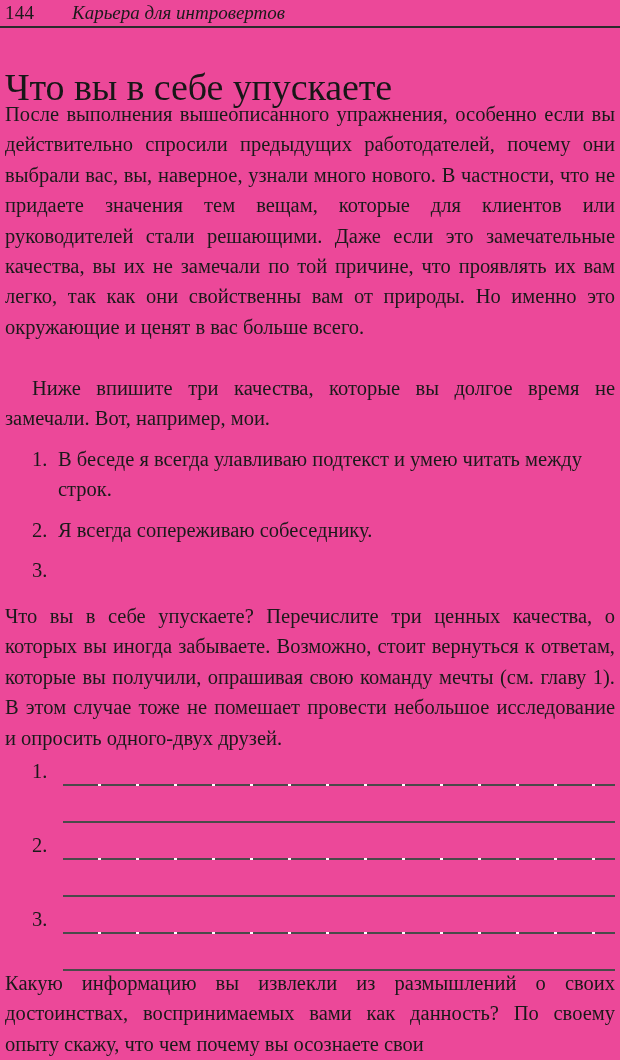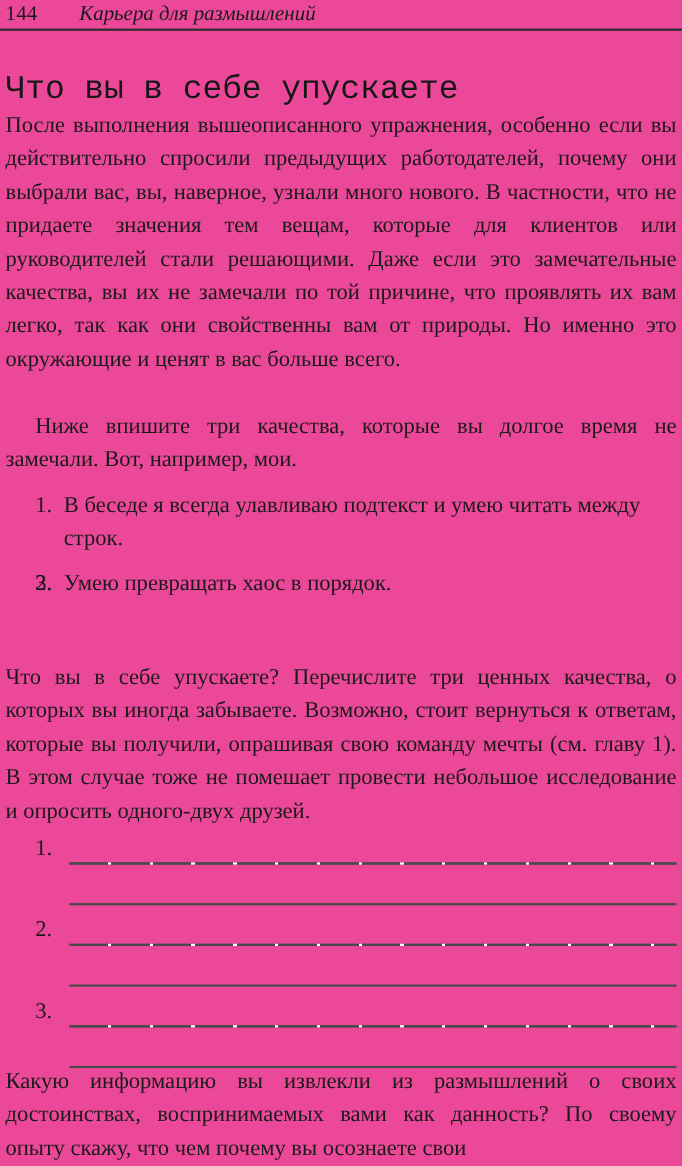--- a/index.html
+++ b/index.html
@@ -51,23 +51,23 @@
     height: 2.2px;
     background: #2b2b2b;
   }
 
   
   .section-heading {
     position: absolute;
     top: 44px;
     left: 5px;
     right: 5px;
-    font-family: Liberation Mono, monospace;
+    font-family: Liberation Serif, serif;
     font-weight: 400;
-    font-size: 30px;
+    font-size: 38px;
     line-height: 36px;
     color: #171717;
     letter-spacing: -0.1px;
   }
 
   
   .body-block {
     position: absolute;
     left: 5px;
     width: 610px;
@@ -174,45 +174,45 @@
     border-top: 2.2px solid #4a4a4a;
   }
 </style>
 </head>
 <body>
 
 <div class="page">
 
   <div class="running-head">
     <span class="folio">144</span>
-    <span class="book-title">Карьера для размышлений</span>
+    <span class="book-title">Карьера для интровертов</span>
   </div>
   <div class="head-rule"></div>
 
   <h1 class="section-heading">Что вы в себе упускаете</h1>
 
   <div class="body-block" id="para-1">
     <p class="para">После выполнения вышеописанного упражнения, особенно если вы действительно спросили предыдущих работодателей, почему они выбрали вас, вы, наверное, узнали много нового. В частности, что не придаете значения тем вещам, которые для клиентов или руководителей стали решающими. Даже если это замечательные качества, вы их не замечали по той причине, что проявлять их вам легко, так как они свойственны вам от природы. Но именно это окружающие и ценят в вас больше всего.</p>
   </div>
 
   <div class="body-block" id="para-2">
     <p class="para indent">Ниже впишите три качества, которые вы долгое время не замечали. Вот, например, мои.</p>
   </div>
 
   <ol class="example-list">
     <li>
       <span class="marker">1.</span>
       <span>В беседе я всегда улавливаю подтекст и умею читать между строк.</span>
     </li>
     <li>
       <span class="marker">2.</span>
+      <span>Я всегда сопереживаю собеседнику.</span>
     </li>
     <li>
       <span class="marker">3.</span>
-      <span>Умею превращать хаос в порядок.</span>
     </li>
   </ol>
 
   <div class="body-block" id="para-3">
     <p class="para">Что вы в себе упускаете? Перечислите три ценных качества, о которых вы иногда забываете. Возможно, стоит вернуться к ответам, которые вы получили, опрашивая свою команду мечты (см. главу 1). В этом случае тоже не помешает провести небольшое исследование и опросить одного-двух друзей.</p>
   </div>
 
   <div class="blanks">
     <div class="blank-item">
       <span class="blank-marker">1.</span>

